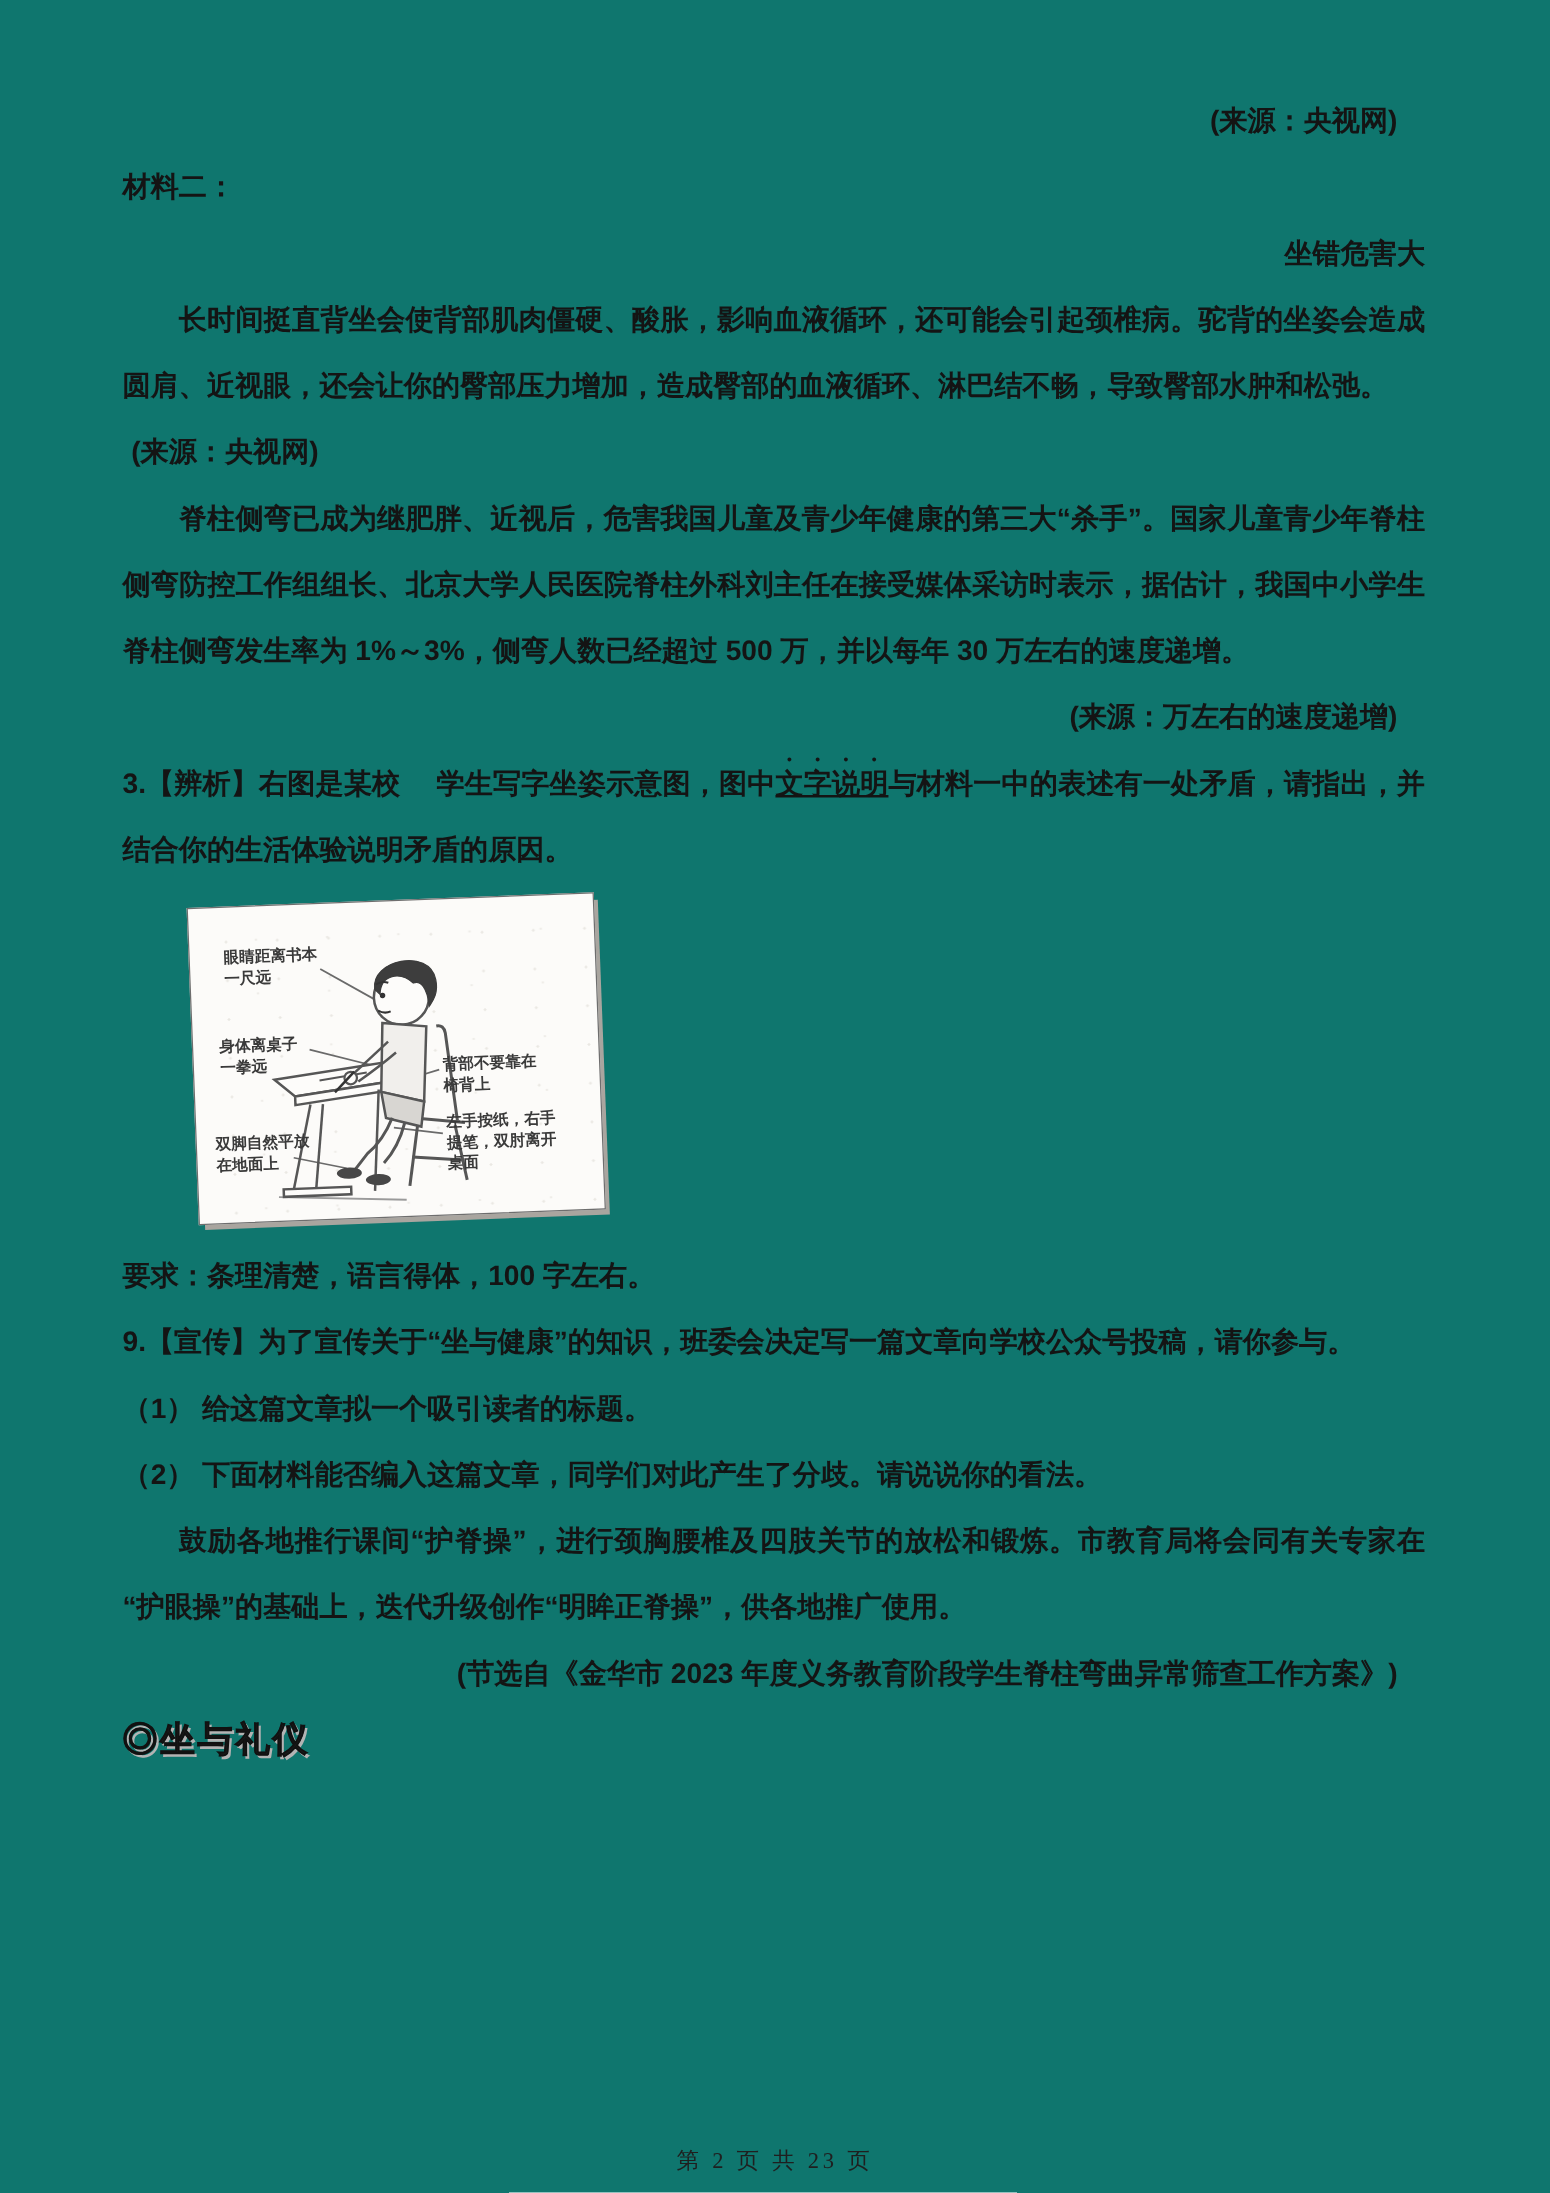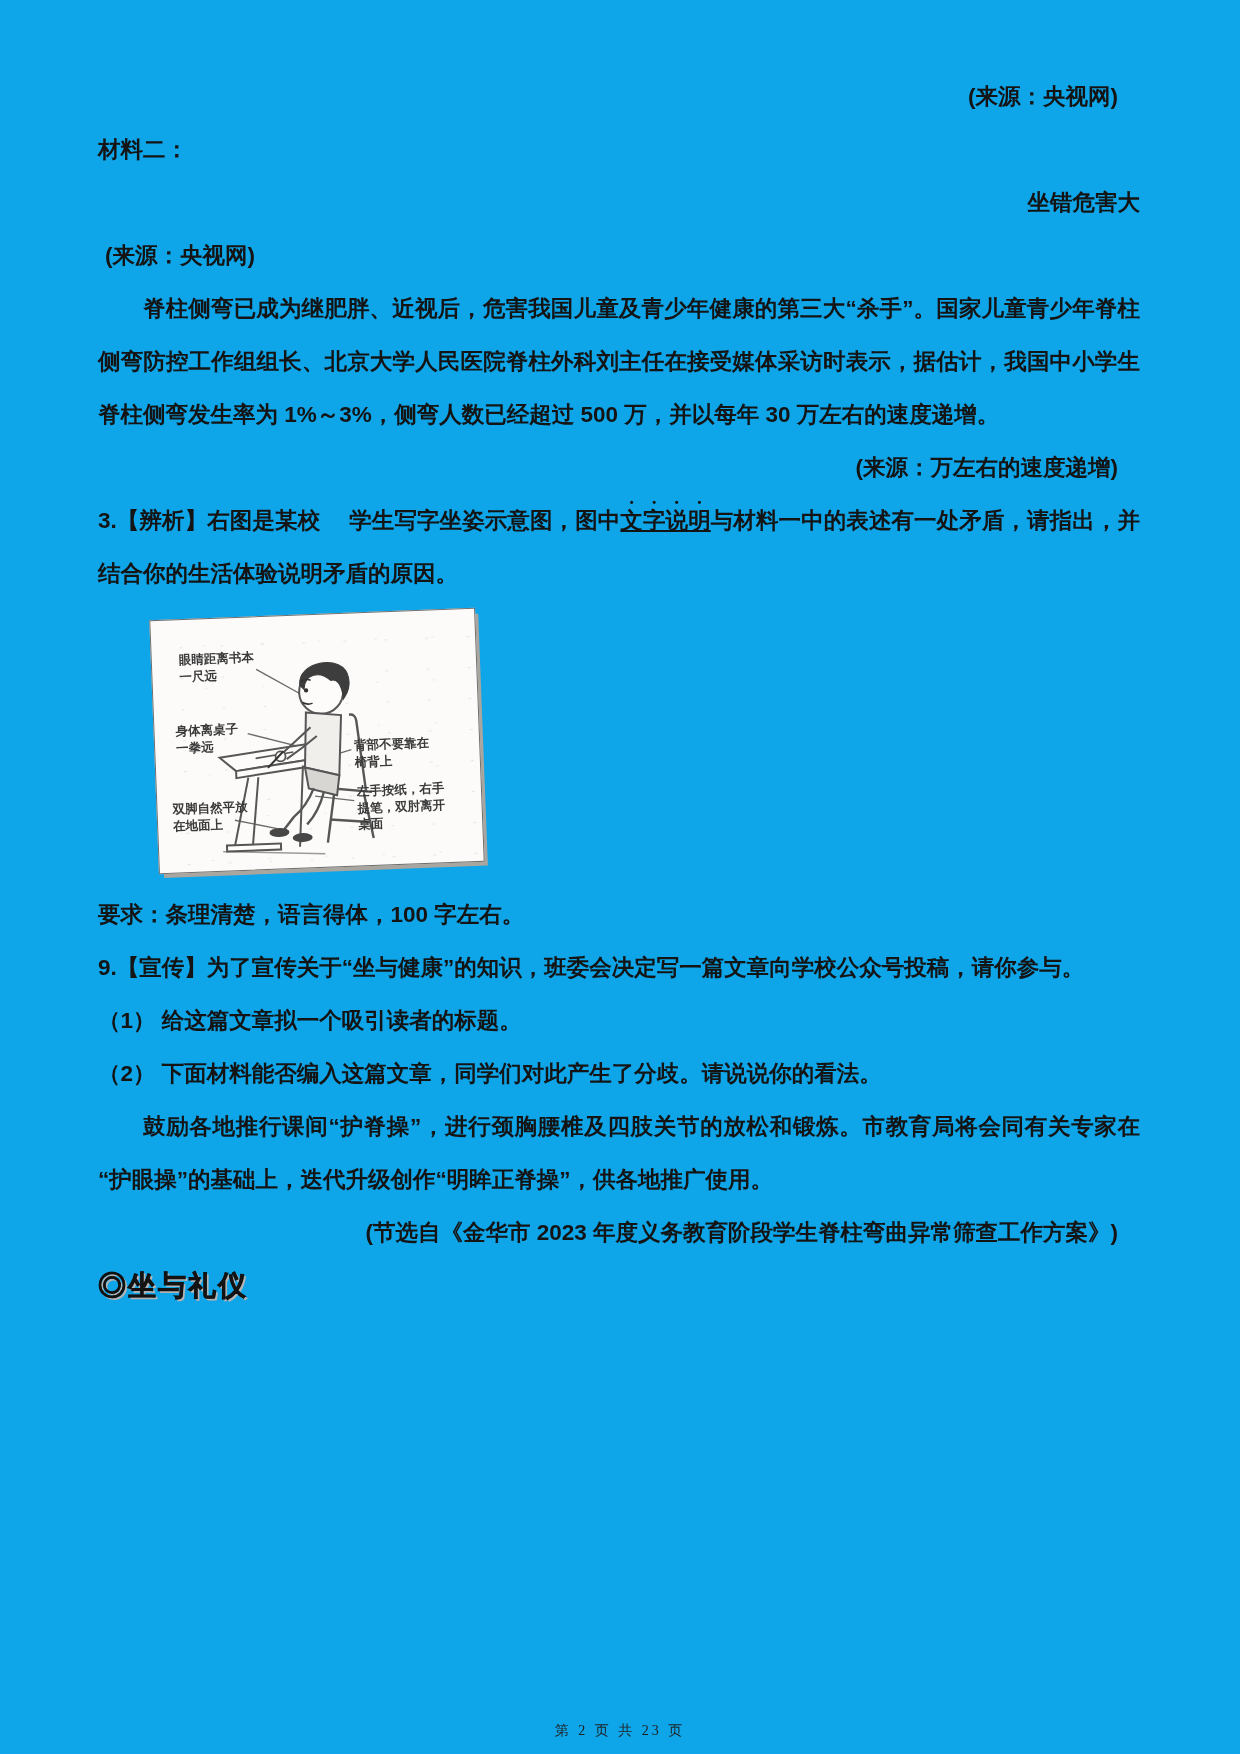--- a/index.html
+++ b/index.html
@@ -1,21 +1,21 @@
 <!DOCTYPE html>
 <html lang="zh"><head>
 <meta charset="utf-8">
 <style>
   html, body { margin: 0; padding: 0; background: #ffffff; }
   .page {
     position: relative;
     width: 1240px;
     height: 1754px;
     margin: 0 auto;
-    background: #0ea5e9;
+    background: #0f766e;
     overflow: hidden;
     font-family: "Liberation Sans", sans-serif;
     color: #141414;
   }
   .content {
     padding: 70px 100px 0 98px;
     font-size: 22.5px;
     font-weight: 600;
     line-height: 53px;
     text-align: justify;
@@ -74,38 +74,39 @@
     text-shadow: 2px 2px 0 #b3b3b3;
     -webkit-text-stroke: 0.6px #111;
   }
   
   .footer {
     position: absolute;
     left: 0; right: 0;
     bottom: 14px;
     text-align: center;
     font-family: "Liberation Serif", serif;
-    font-size: 14px;
+    font-size: 18px;
     font-weight: 400;
     color: #1f1f1f;
     letter-spacing: 3px;
   }
 </style>
 </head>
 <body>
 
 <div class="page">
   <div class="content">
 
     <p class="src-right">(来源：央视网)</p>
 
     <p>材料二：</p>
 
     <p class="doc-title">坐错危害大</p>
 
+    <p class="indent">长时间挺直背坐会使背部肌肉僵硬、酸胀，影响血液循环，还可能会引起颈椎病。驼背的坐姿会造成圆肩、近视眼，还会让你的臀部压力增加，造成臀部的血液循环、淋巴结不畅，导致臀部水肿和松弛。</p>
 
     <p class="src-left">(来源：央视网)</p>
 
     <p class="indent">脊柱侧弯已成为继肥胖、近视后，危害我国儿童及青少年健康的第三大“杀手”。国家儿童青少年脊柱侧弯防控工作组组长、北京大学人民医院脊柱外科刘主任在接受媒体采访时表示，据估计，我国中小学生脊柱侧弯发生率为 1%～3%，侧弯人数已经超过 500 万，并以每年 30 万左右的速度递增。</p>
 
 
     <p class="src-right">(来源：万左右的速度递增)</p>
 
     <p><span>3.【辨析】右图是某校　 学生写字坐姿示意图，图中</span><span class="emph">文字说明</span><span>与材料一中的表述有一处矛盾，请指出，并结合你的生活体验说明矛盾的原因。</span></p>
 

